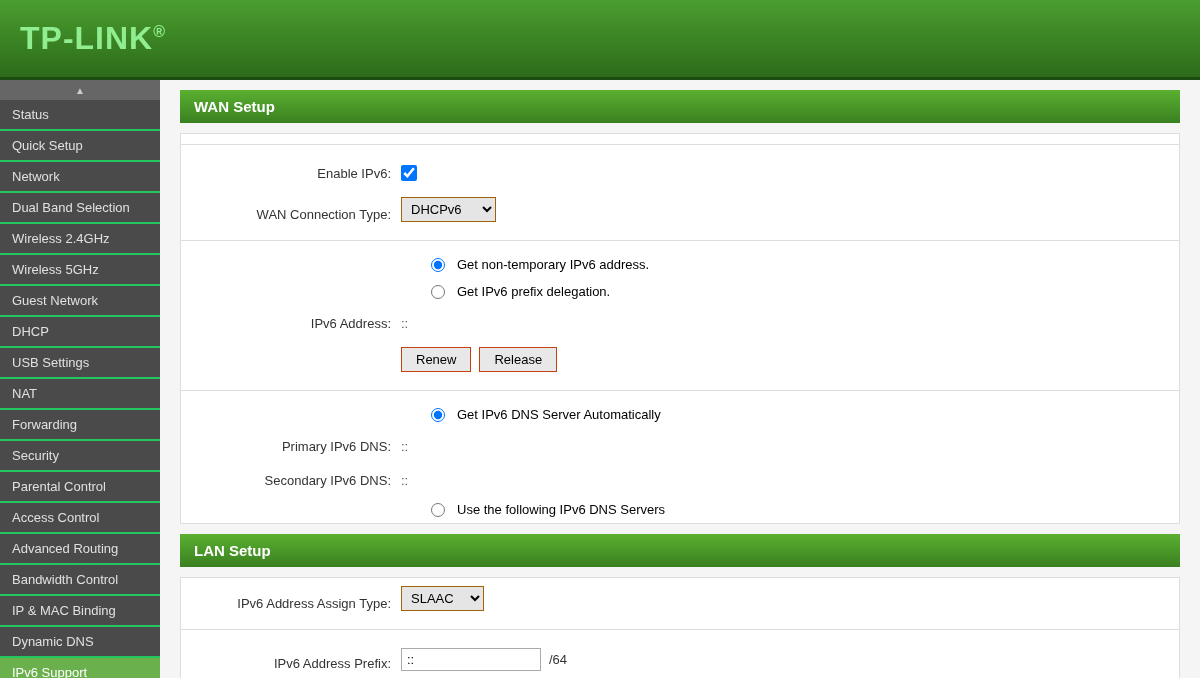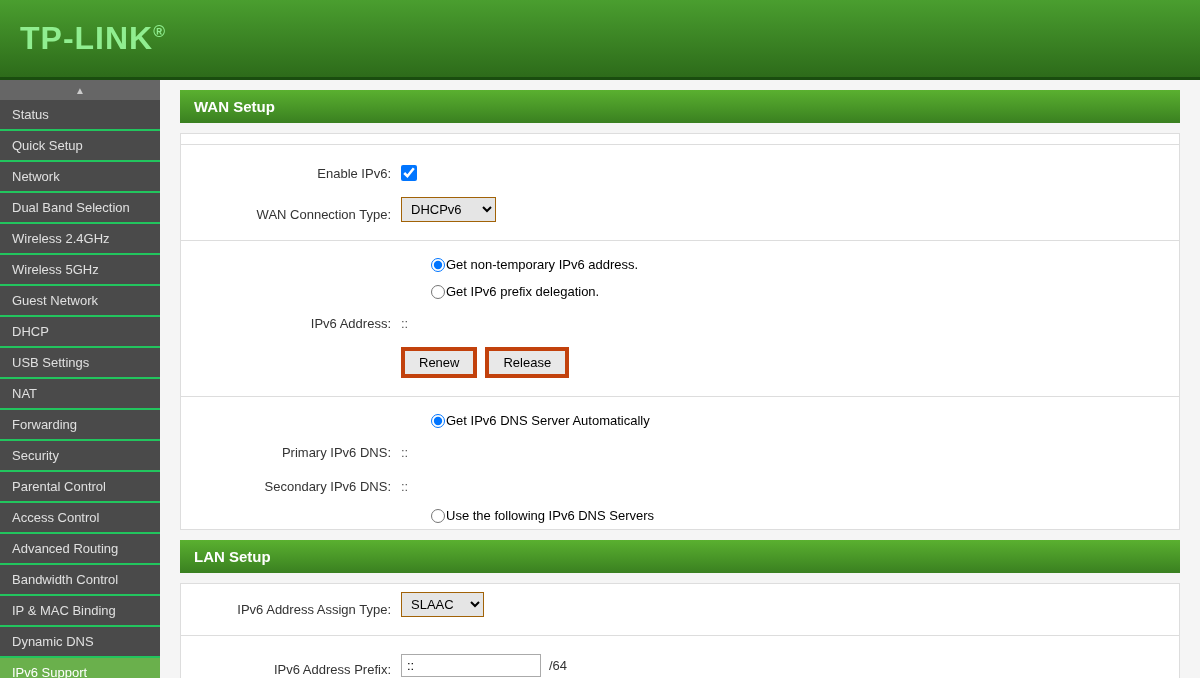--- a/index.html
+++ b/index.html
@@ -110,21 +110,21 @@
     .form-value {
       flex: 1;
       display: flex;
       align-items: center;
       gap: 8px;
     }
     .radio-row {
       display: flex;
       align-items: center;
       padding: 6px 20px 6px 250px;
-      gap: 1px;
+      gap: 12px;
     }
     .checkbox-input {
       width: 16px;
       height: 16px;
       cursor: pointer;
     }
     .radio-input {
       width: 14px;
       height: 14px;
       cursor: pointer;
@@ -138,21 +138,21 @@
     }
     input[type="text"] {
       border: 1px solid #aaa;
       padding: 3px 5px;
       font-size: 13px;
       background: white;
     }
     button {
       padding: 4px 14px;
       background: #e8e8e8;
-      border: 4px solid #c2410c;
+      border: 1px solid #c2410c;
       cursor: pointer;
       font-size: 13px;
     }
     .ipv6-addr-text {
       color: #555;
     }
     .prefix-suffix {
       color: #333;
       margin-left: 0;
     }

